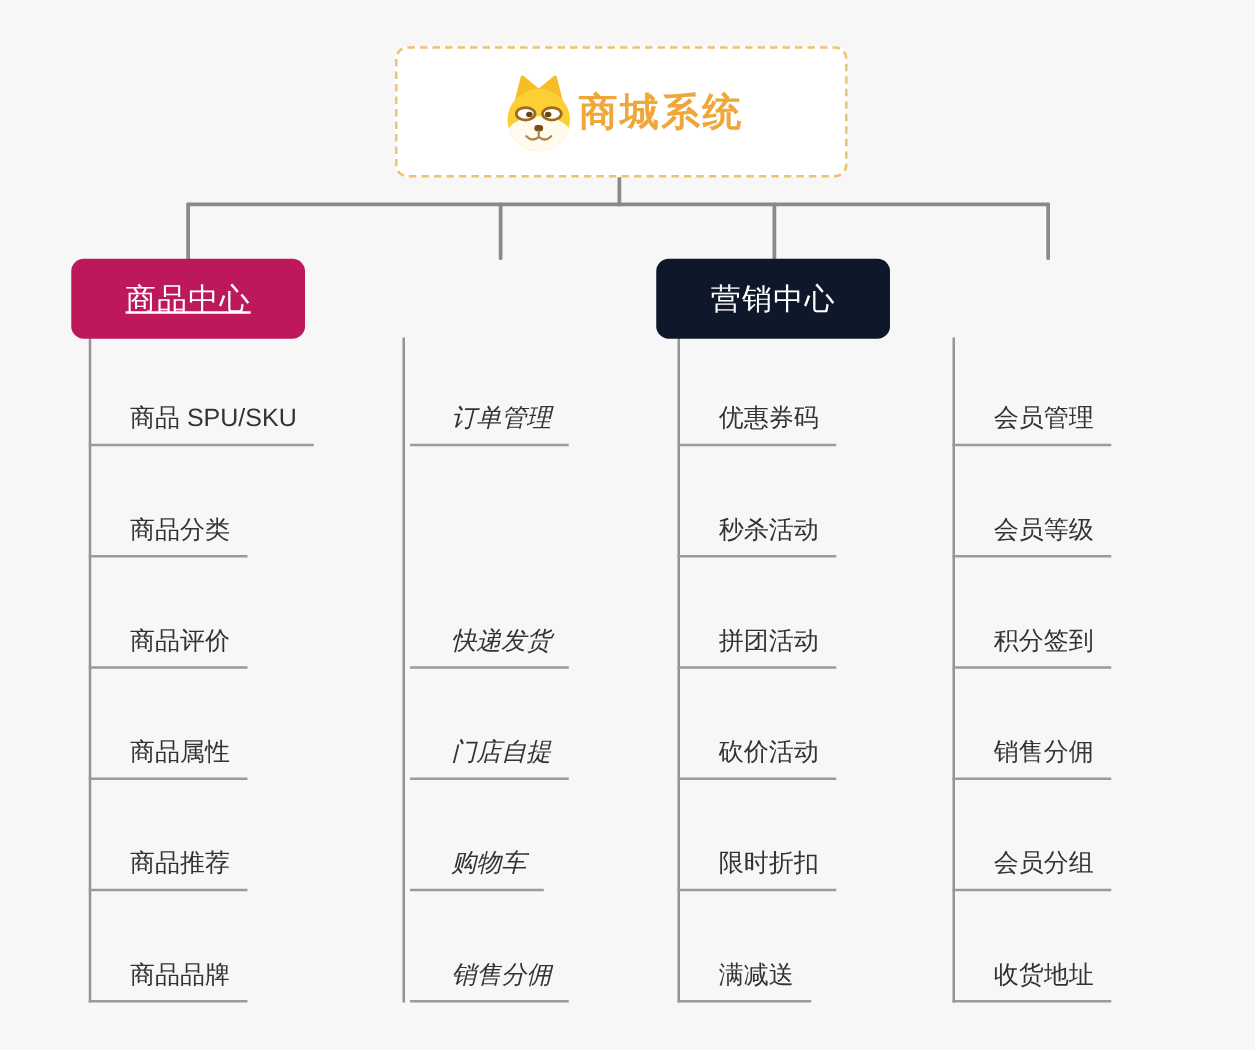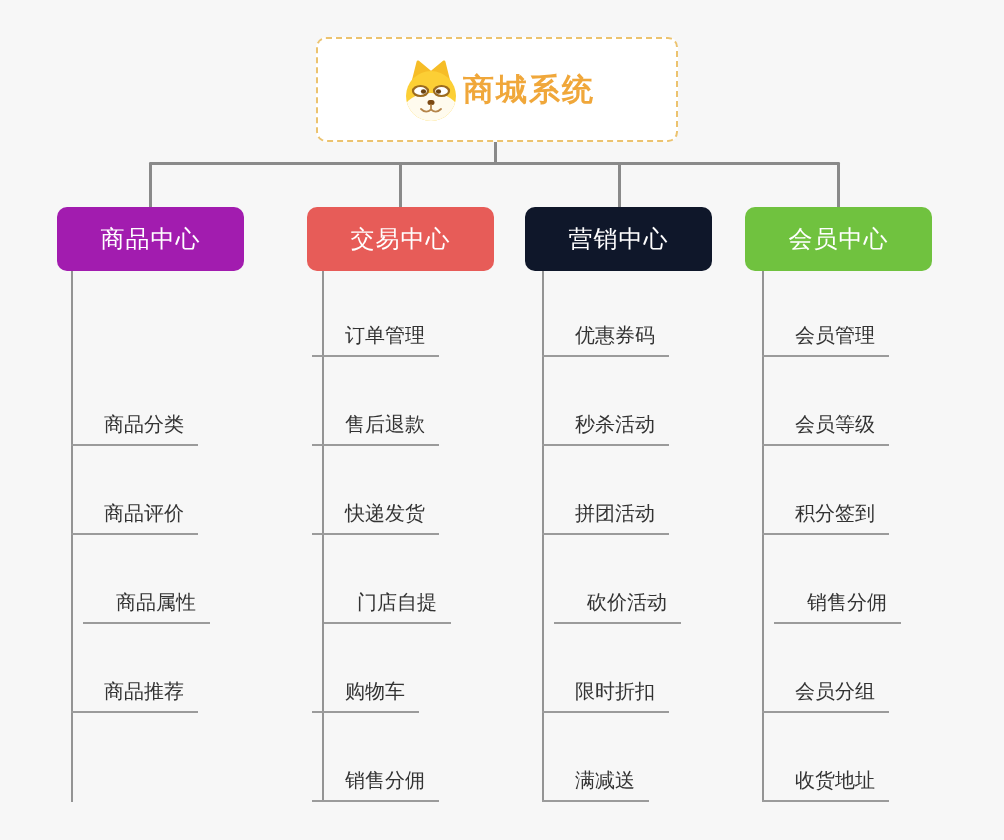--- a/index.html
+++ b/index.html
@@ -45,23 +45,23 @@
   .branch.b4{left:745px;}
 
   
   .leaf{
     position:absolute;
     font-size:20px;color:#333;line-height:28px;
     padding:0 14px 6px 33px;
     border-bottom:2px solid #9b9b9b;
     white-space:nowrap;
   }
-  .leaf.col1{left:71px;} .leaf.col2{left:312px;} .leaf.col3{left:542px;} .leaf.col4{left:762px;}
+  .leaf.col1{left:71px;} .leaf.col2{left:328px;font-style:italic;} .leaf.col3{left:542px;} .leaf.col4{left:762px;}
   .leaf.r1{top:321px;} .leaf.r2{top:410px;} .leaf.r3{top:499px;}
-  .leaf.r4{top:588px;margin-left:12px;} .leaf.r5{top:677px;} .leaf.r6{top:766px;}
+  .leaf.r4{top:588px;} .leaf.r5{top:677px;} .leaf.r6{top:766px;}
 </style>
 </head>
 <body>
 
 <div class="canvas">
 
   <div class="conn stem"></div>
   <div class="conn bus"></div>
   <div class="conn drop d1"></div>
   <div class="conn drop d2"></div>
@@ -84,32 +84,31 @@
       <ellipse cx="21.5" cy="33" rx="7.5" ry="5" fill="#ffffff" stroke="#9c6b1f" stroke-width="2.2"></ellipse>
       <ellipse cx="42.5" cy="33" rx="7.5" ry="5" fill="#ffffff" stroke="#9c6b1f" stroke-width="2.2"></ellipse>
       <ellipse cx="24.5" cy="33.5" rx="2.6" ry="2.2" fill="#6b4311"></ellipse>
       <ellipse cx="39.5" cy="33.5" rx="2.6" ry="2.2" fill="#6b4311"></ellipse>
       <rect x="28.5" y="42" width="7" height="5" rx="2.5" fill="#7c4a14"></rect>
       <path d="M32 47 L32 51.5 M22 51 Q27 56 32 51.5 Q37 56 42 51" stroke="#b5854a" stroke-width="1.8" fill="none" stroke-linecap="round"></path>
     </svg>
     <span class="root-title">商城系统</span>
   </div>
 
-  <div class="branch b1" style="background: #a21caf;">商品中心</div>
-  <div class="branch b2" style="background: rgb(231, 92, 88);">交易中心</div>
+  <div class="branch b1" style="background: #be185d; text-decoration: underline;">商品中心</div>
   <div class="branch b3" style="background: #0f172a;">营销中心</div>
-  <div class="branch b4" style="background: rgb(112, 194, 63);">会员中心</div>
 
+  <div class="leaf col1 r1">商品 SPU/SKU</div>
   <div class="leaf col1 r2">商品分类</div>
   <div class="leaf col1 r3">商品评价</div>
   <div class="leaf col1 r4">商品属性</div>
   <div class="leaf col1 r5">商品推荐</div>
+  <div class="leaf col1 r6">商品品牌</div>
 
   <div class="leaf col2 r1">订单管理</div>
-  <div class="leaf col2 r2">售后退款</div>
   <div class="leaf col2 r3">快递发货</div>
   <div class="leaf col2 r4">门店自提</div>
   <div class="leaf col2 r5">购物车</div>
   <div class="leaf col2 r6">销售分佣</div>
 
   <div class="leaf col3 r1">优惠券码</div>
   <div class="leaf col3 r2">秒杀活动</div>
   <div class="leaf col3 r3">拼团活动</div>
   <div class="leaf col3 r4">砍价活动</div>
   <div class="leaf col3 r5">限时折扣</div>

